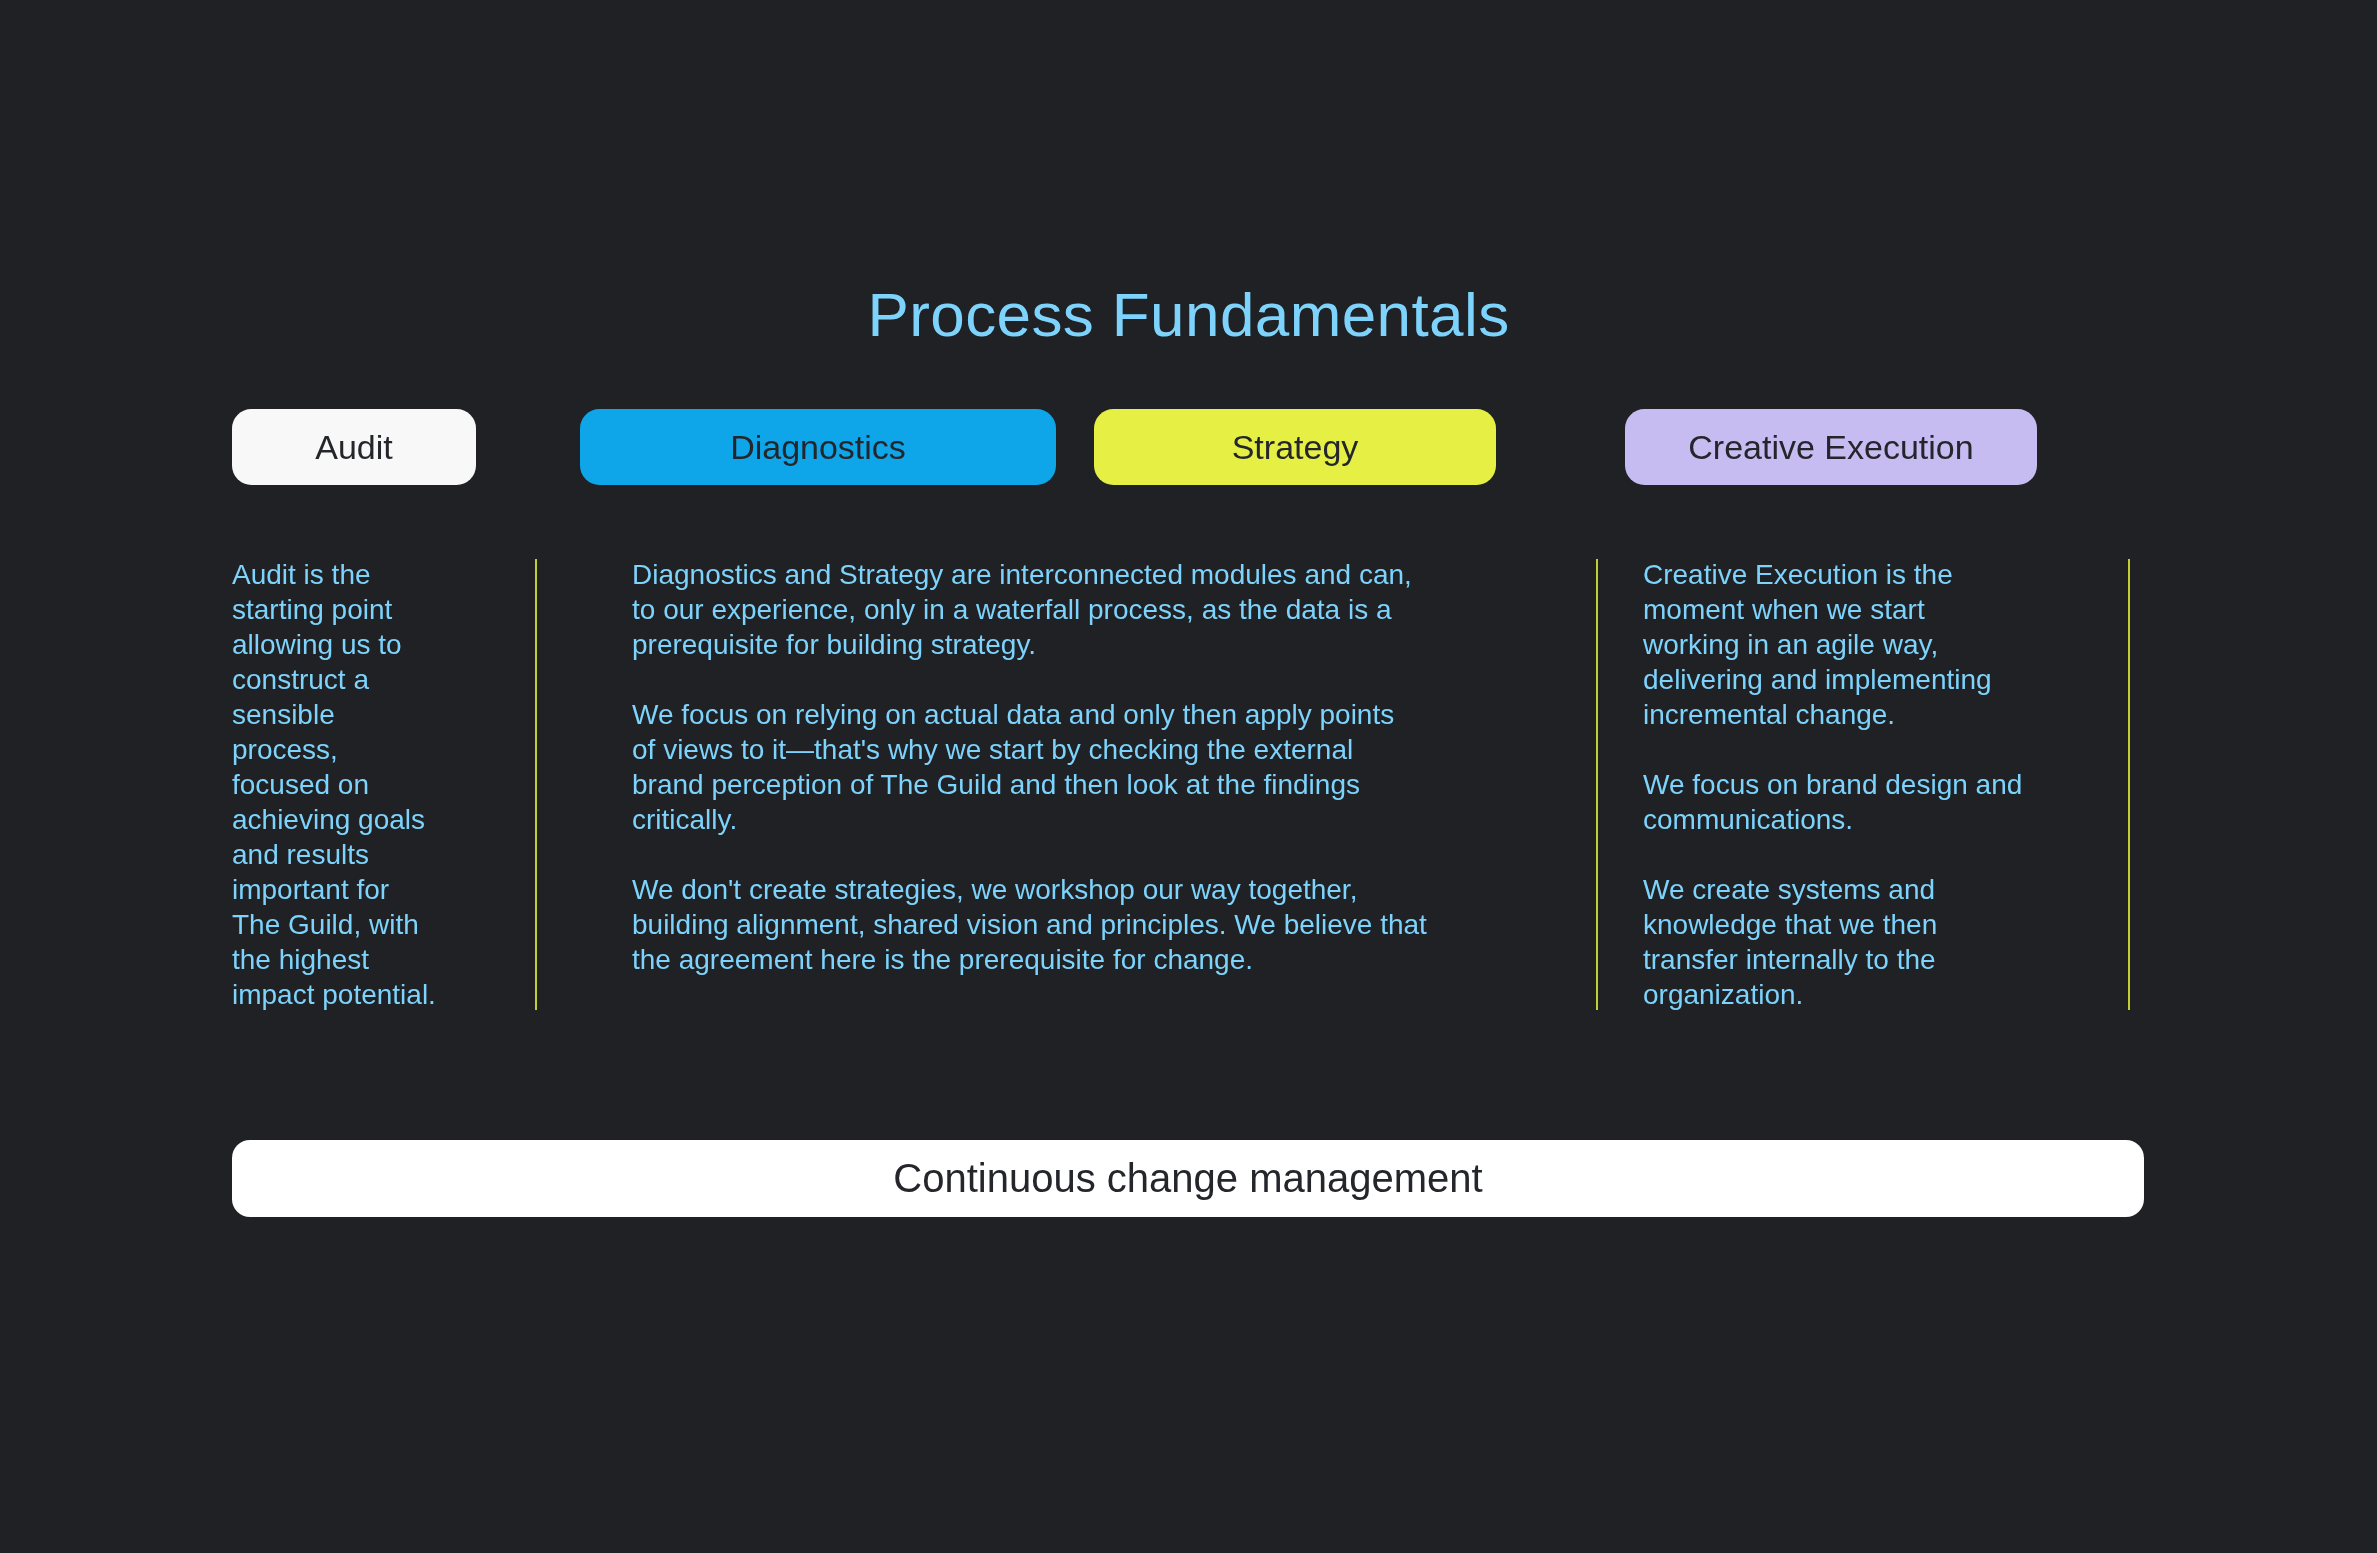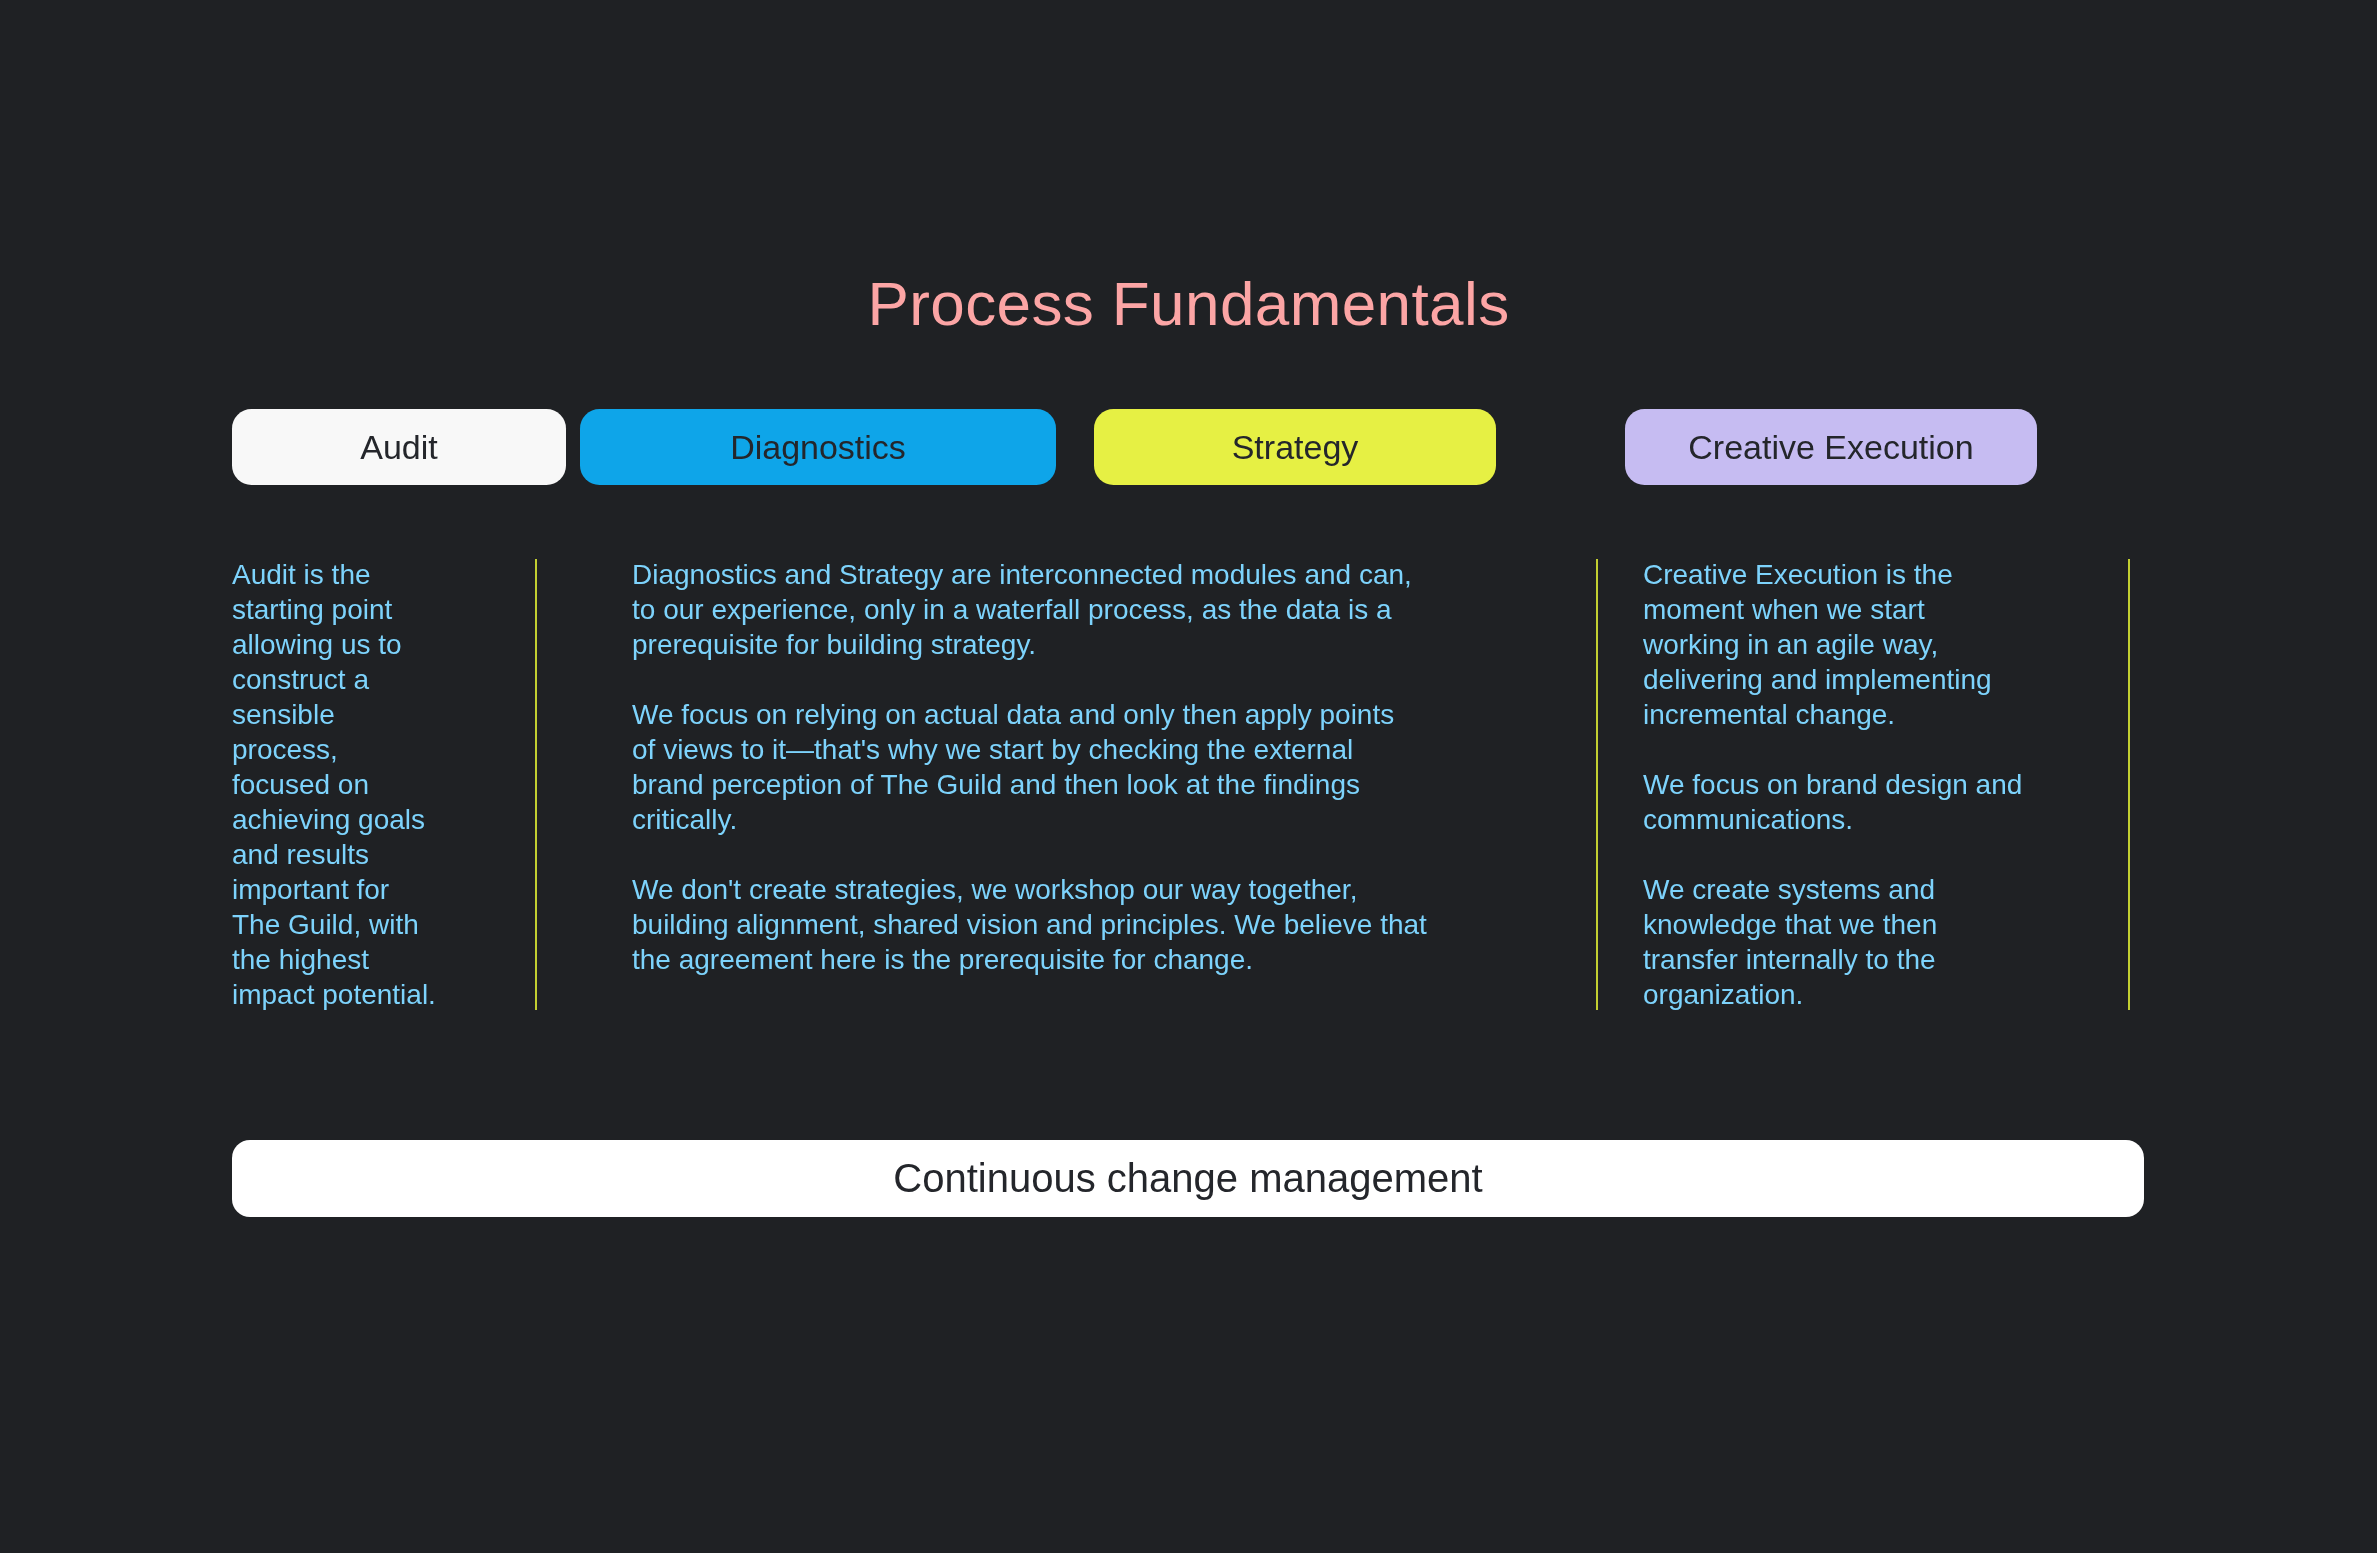--- a/index.html
+++ b/index.html
@@ -13,41 +13,41 @@
     height: 1554px;
     background: #1f2124;
     overflow: hidden;
     font-family: "Liberation Sans", sans-serif;
   }
   .slide-title {
     position: absolute;
     left: 0;
     right: 0;
     top: 264px;
-    margin: 4px;
+    margin: 15px;
     text-align: center;
     font-size: 62px;
     font-weight: 500;
     letter-spacing: 0.4px;
-    color: #fca5a5;
+    color: #7dd3fc;
   }
   .pill {
     position: absolute;
     top: 409px;
     height: 76px;
     border-radius: 19.5px;
     display: flex;
     align-items: center;
     justify-content: center;
     font-size: 34px;
     font-weight: 500;
     color: #24262b;
     box-sizing: border-box;
   }
-  .pill-0 { left: 232px;  width: 334px; }
+  .pill-0 { left: 232px;  width: 244px; }
   .pill-1 { left: 564px;  width: 476px; }
   .pill-2 { left: 1094px; width: 402px; }
   .pill-3 { left: 1625px; width: 412px; }
 
   .col {
     position: absolute;
     top: 557px;
     color: #7dd3fc;
     font-size: 28px;
     line-height: 35px;

